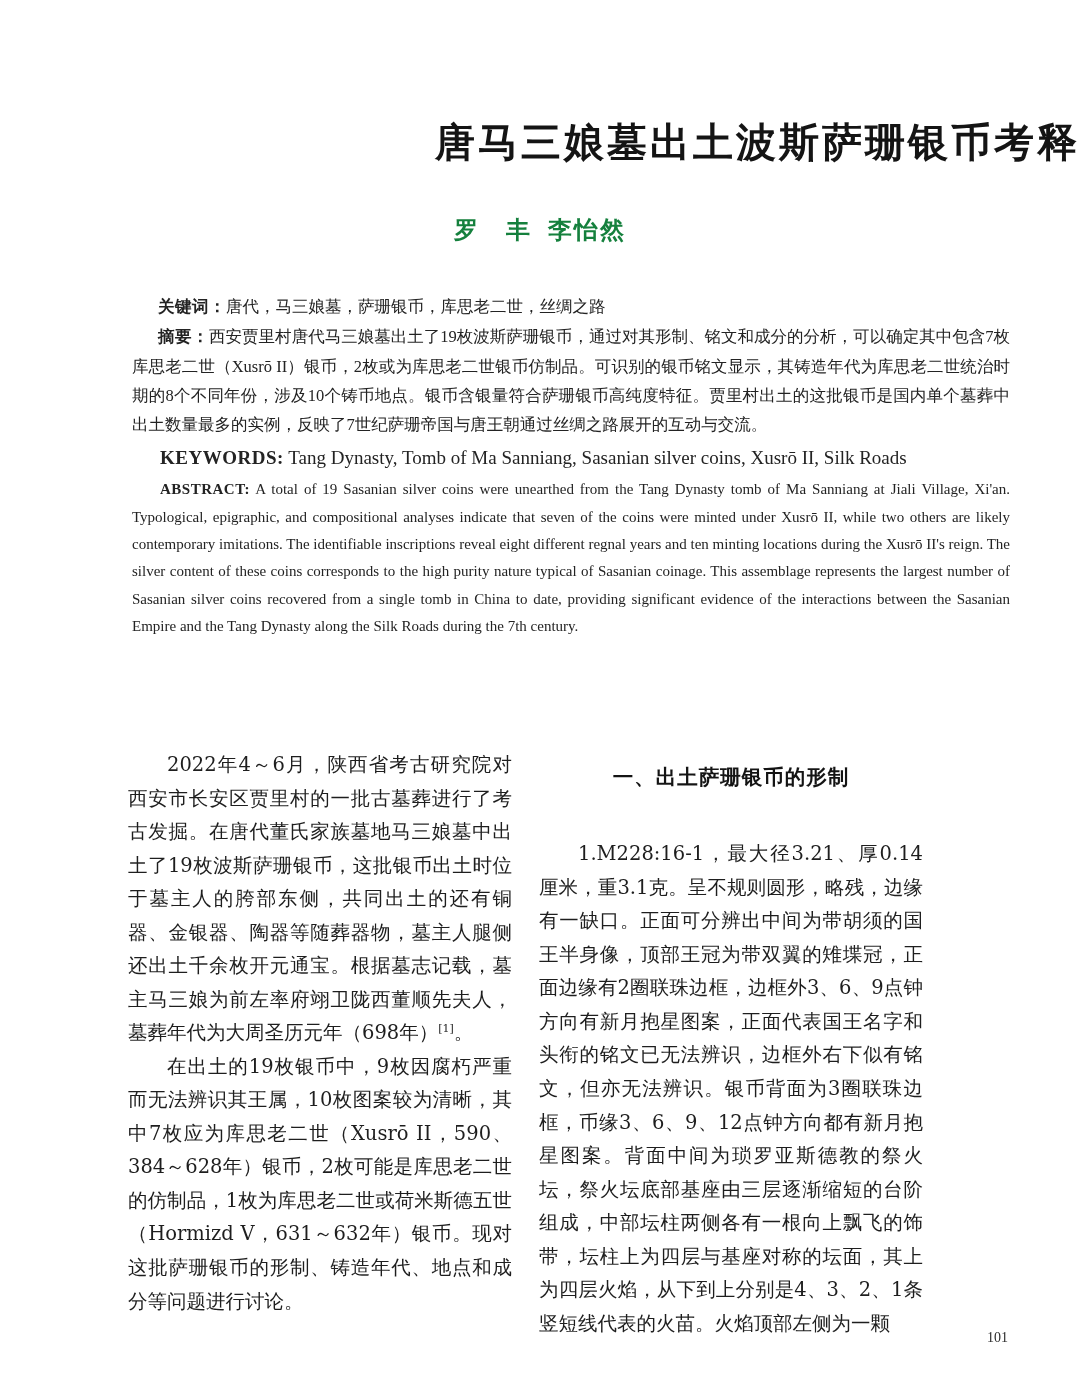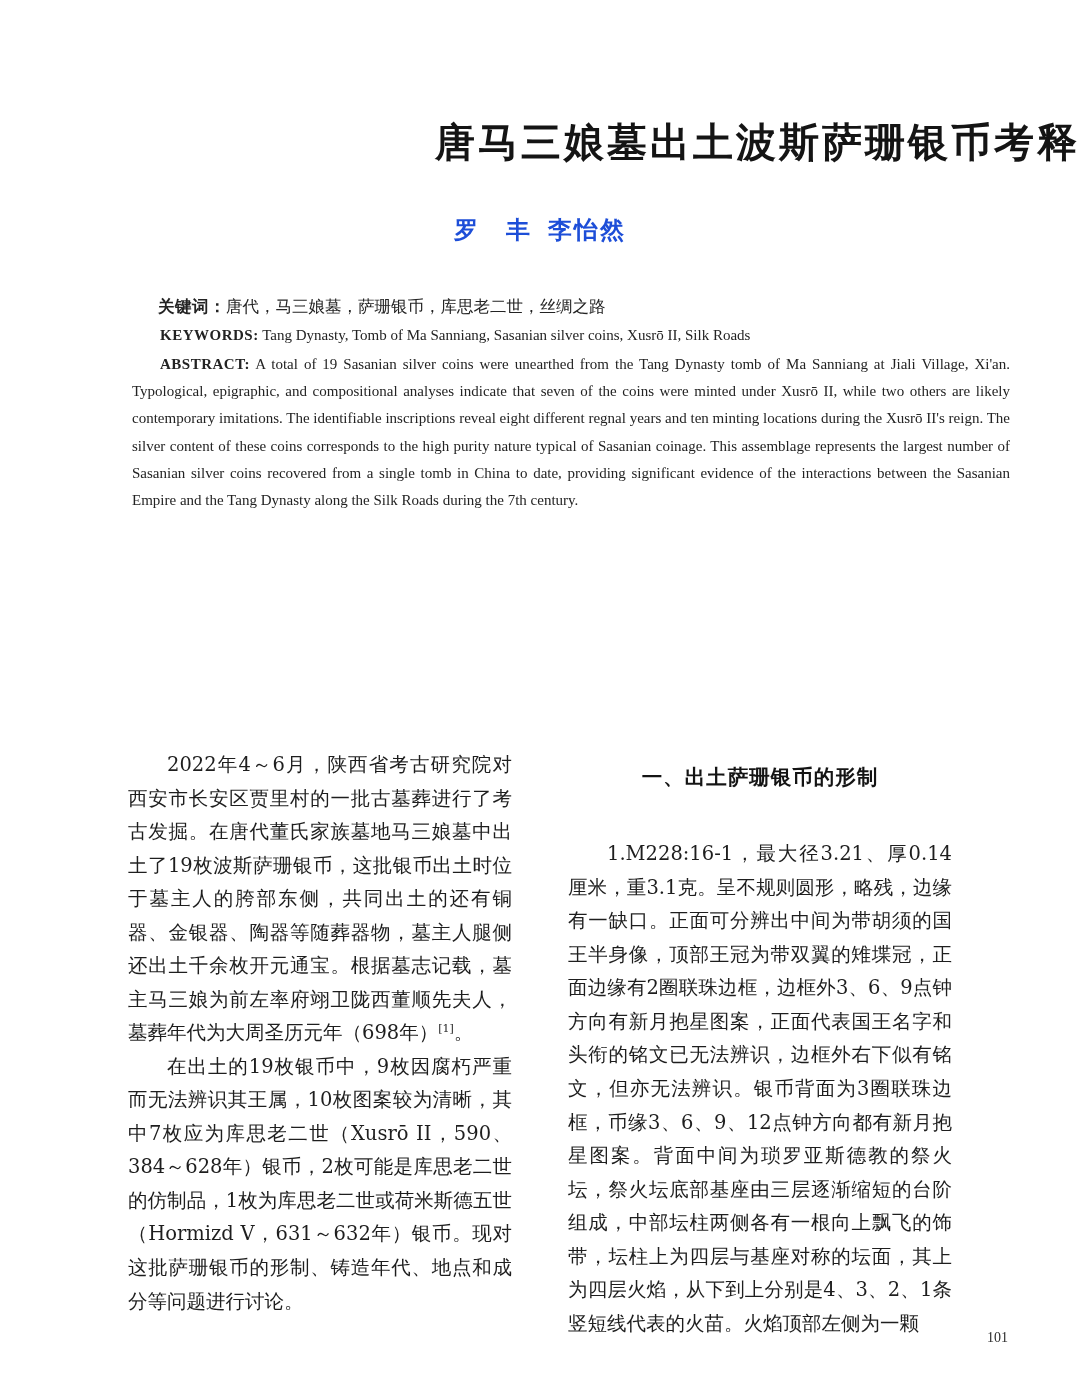--- a/index.html
+++ b/index.html
@@ -36,21 +36,21 @@
     color: #141414;
     line-height: 1.2;
   }
   .authors {
     margin: 48px 0 0 0;
     text-align: center;
     font-family: "DejaVu Serif", "Liberation Serif", serif;
     font-weight: bold;
     font-size: 24px;
     letter-spacing: 2px;
-    color: #1d4ed8;
+    color: #15803d;
   }
   .authors .gap { display: inline-block; width: 16px; }
   .affiliation {
     margin: 16px 0 0 0;
     text-align: center;
     font-size: 16px;
     color: #3a3a3a;
     letter-spacing: 0.5px;
   }
   
@@ -64,37 +64,37 @@
   .abstract-block p { margin: 0 8px 1px 0; }
   .abs-label {
     font-weight: bold;
     letter-spacing: 0.5px;
   }
   .cn-keywords { text-indent: 0; }
   .cn-abstract { text-indent: 0; }
   .en-keywords {
     margin-top: 9px;
     text-indent: 28px;
-    font-size: 15px;
+    font-size: 19px;
     line-height: 1.82;
   }
   .en-abstract {
     text-indent: 28px;
     font-size: 15px;
     line-height: 1.82;
   }
   .indent-lead { display: inline-block; width: 26px; }
   
   .columns {
     position: absolute;
     top: 748px;
     left: 128px;
     width: 824px;
     display: flex;
-    gap: 56px;
+    gap: 27px;
   }
   .col {
     width: 384px;
     font-size: 19.5px;
     line-height: 1.72;
     text-align: justify;
     color: #1e1e1e;
     font-family: "DejaVu Serif", "Liberation Serif", serif;
   }
   .col p {
@@ -136,20 +136,23 @@
     <span>罗　丰</span><span class="gap"></span><span>李怡然</span>
   </div>
 
 
   <div class="abstract-block">
 
     <p class="cn-keywords">
       <span class="indent-lead"></span><span class="abs-label">关键词：</span><span>唐代，马三娘墓，萨珊银币，库思老二世，丝绸之路</span>
     </p>
 
+    <p class="cn-abstract">
+      <span class="indent-lead"></span><span class="abs-label">摘要：</span><span>西安贾里村唐代马三娘墓出土了19枚波斯萨珊银币，通过对其形制、铭文和成分的分析，可以确定其中包含7枚库思老二世（Xusrō II）银币，2枚或为库思老二世银币仿制品。可识别的银币铭文显示，其铸造年代为库思老二世统治时期的8个不同年份，涉及10个铸币地点。银币含银量符合萨珊银币高纯度特征。贾里村出土的这批银币是国内单个墓葬中出土数量最多的实例，反映了7世纪萨珊帝国与唐王朝通过丝绸之路展开的互动与交流。</span>
+    </p>
 
     <p class="en-keywords">
       <span class="abs-label">KEYWORDS:</span>
       <span>Tang Dynasty, Tomb of Ma Sanniang, Sasanian silver coins, Xusrō II, Silk Roads</span>
     </p>
 
     <p class="en-abstract">
       <span class="abs-label">ABSTRACT:</span>
       <span>A total of 19 Sasanian silver coins were unearthed from the Tang Dynasty tomb of Ma Sanniang at Jiali Village, Xi'an. Typological, epigraphic, and compositional analyses indicate that seven of the coins were minted under Xusrō II, while two others are likely contemporary imitations. The identifiable inscriptions reveal eight different regnal years and ten minting locations during the Xusrō II's reign. The silver content of these coins corresponds to the high purity nature typical of Sasanian coinage. This assemblage represents the largest number of Sasanian silver coins recovered from a single tomb in China to date, providing significant evidence of the interactions between the Sasanian Empire and the Tang Dynasty along the Silk Roads during the 7th century.</span>
     </p>

